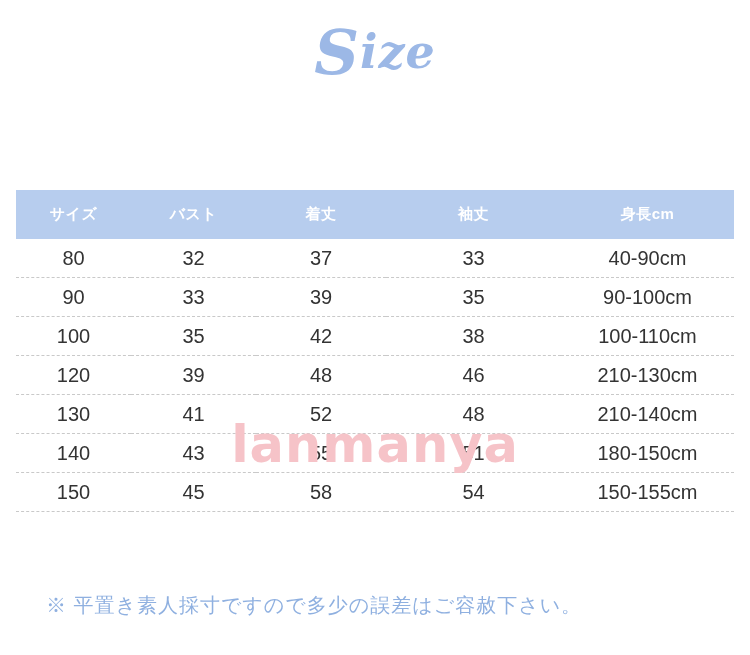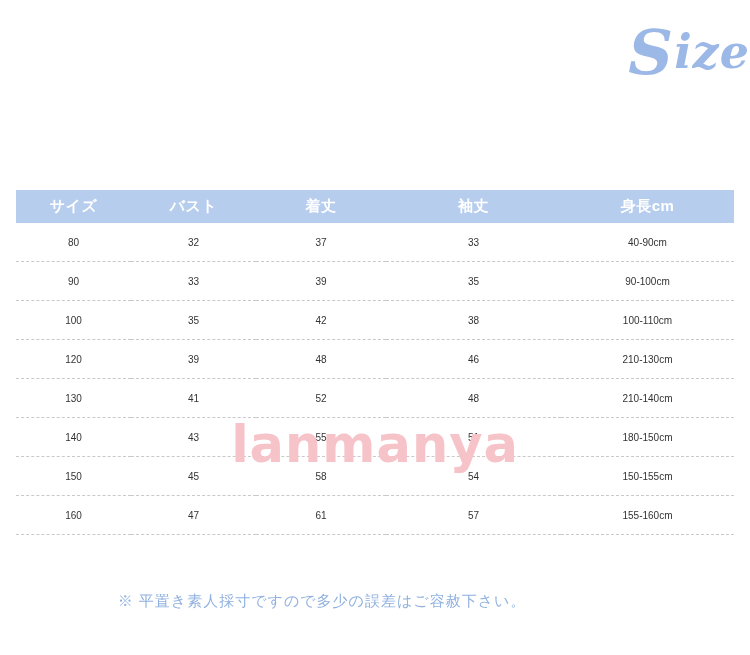--- a/index.html
+++ b/index.html
@@ -18,21 +18,21 @@
     position: relative;
     width: 750px;
     height: 655px;
     box-sizing: border-box;
   }
   .title {
     position: absolute;
     top: 22px;
     left: 0;
     width: 750px;
-    text-align: right;
+    text-align: center;
     font-family: "DejaVu Serif", serif;
     font-style: italic;
     font-weight: bold;
     font-size: 46px;
     color: #9cb8e6;
     letter-spacing: 1px;
     line-height: 1;
     user-select: none;
   }
   .title .cap {
@@ -50,29 +50,29 @@
     width: 718px;
     border-collapse: collapse;
     table-layout: fixed;
   }
   table.size-table thead th {
     background: #b7cdee;
     color: #ffffff;
     font-size: 15px;
     font-weight: bold;
     height: 33px;
-    padding: 0;
+    padding: 8px;
     text-align: center;
     letter-spacing: 0.5px;
   }
   table.size-table tbody td {
     height: 38px;
     padding: 0;
     text-align: center;
-    font-size: 10px;
+    font-size: 20px;
     color: #333333;
     border-bottom: 1px dashed #c9c9c9;
     background: transparent;
   }
   table.size-table tbody tr:last-child td {
     border-bottom: 1px dashed #c9c9c9;
   }
   .col-1 { width: 115px; }
   .col-2 { width: 125px; }
   .col-3 { width: 130px; }
@@ -89,24 +89,24 @@
     font-weight: bold;
     font-size: 51px;
     color: #f6c3c8;
     letter-spacing: 1px;
     pointer-events: none;
     user-select: none;
   }
   .note {
     position: absolute;
     top: 592px;
-    left: 8px;
+    left: 0;
     width: 628px;
     text-align: center;
-    font-size: 15px;
+    font-size: 20px;
     color: #8fb0e0;
     letter-spacing: 1px;
   }
 </style>
 </head>
 <body>
 
 <div class="page">
 
   <div class="title">
@@ -174,27 +174,20 @@
           <td>51</td>
           <td>180-150cm</td>
         </tr>
         <tr>
           <td>150</td>
           <td>45</td>
           <td>58</td>
           <td>54</td>
           <td>150-155cm</td>
         </tr>
-        <tr>
-          <td>160</td>
-          <td>47</td>
-          <td>61</td>
-          <td>57</td>
-          <td>155-160cm</td>
-        </tr>
       </tbody>
     </table>
   </div>
 
   <div class="watermark">lanmanya</div>
 
   <div class="note">※ 平置き素人採寸ですので多少の誤差はご容赦下さい。</div>
 
 </div>
 

